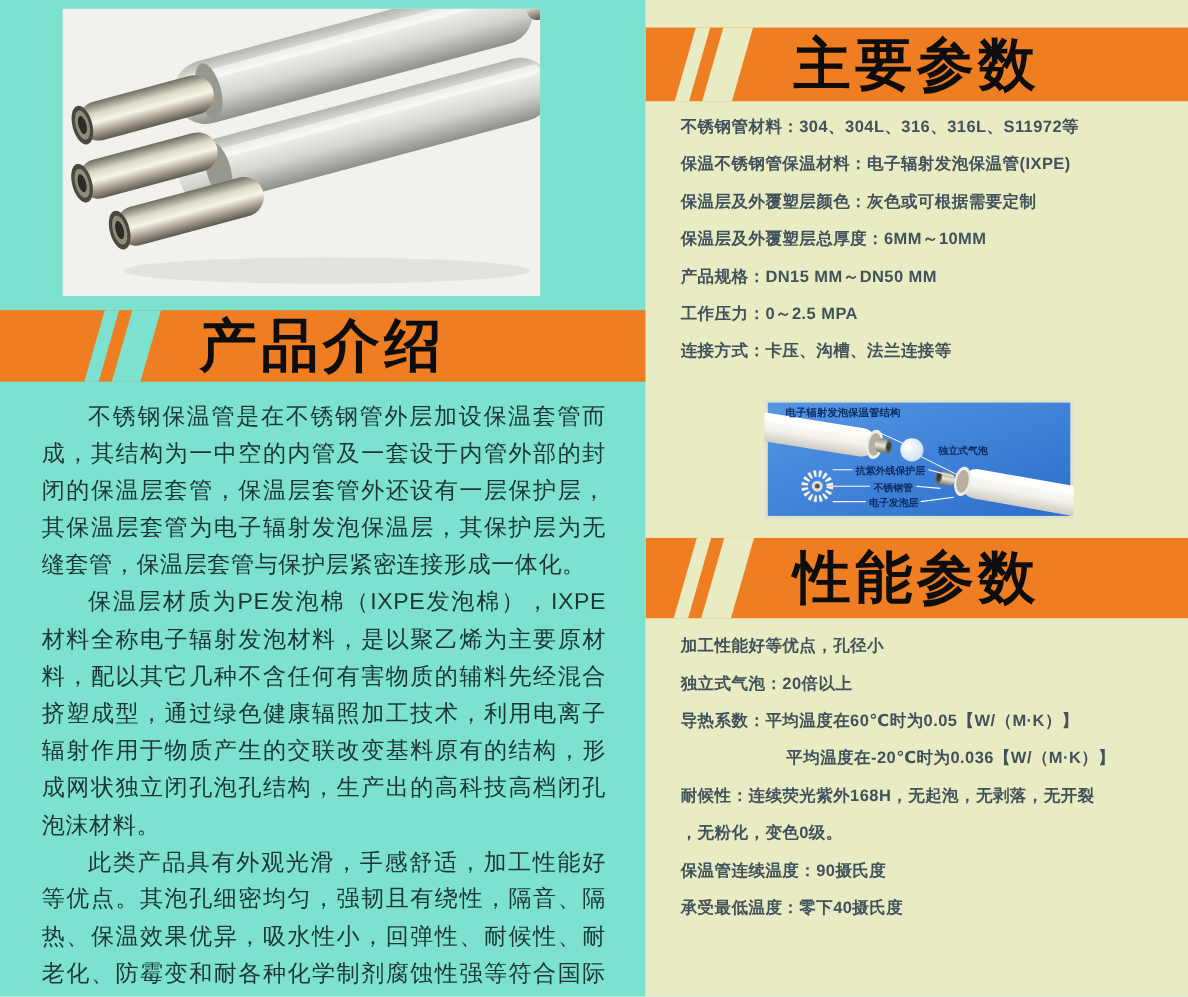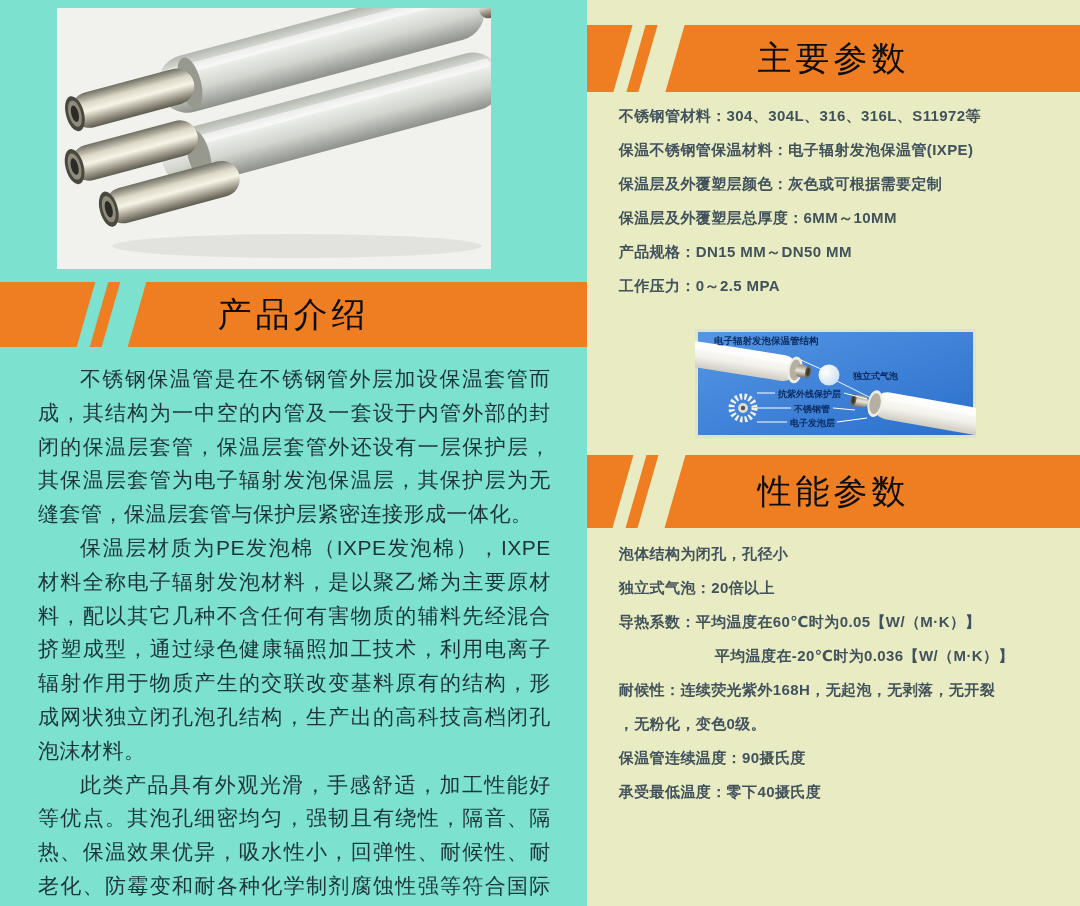--- a/index.html
+++ b/index.html
@@ -17,21 +17,21 @@
   .page{display:flex;width:1080px;height:906px;}
 
   
   .left-panel{width:627px;height:100%;background:var(--left-panel,#7de1d0);position:relative;}
   .photo-frame{margin:8px 0 0 57px;width:434px;height:261px;background:#f1f1ed;overflow:hidden;}
   .photo-frame svg{display:block;}
 
   
   .banner{position:relative;overflow:hidden;background:var(--banner,#ef7e22);
           display:flex;align-items:center;justify-content:center;}
-  .banner h2{font-size:34px;font-weight:400;color:var(--banner-title,#0d0d0d);letter-spacing:4px;}
+  .banner h2{font-size:52px;font-weight:700;color:var(--banner-title,#0d0d0d);letter-spacing:4px;}
   .slash{position:absolute;top:-6px;bottom:-6px;transform:skewX(-16deg);}
   .left-panel .slash{background:var(--left-panel,#7de1d0);}
   .right-panel .slash{background:var(--right-panel,#e9ecc2);}
   .banner-left{margin-top:13px;height:65px;}
   .banner-left .s1{left:86px;width:13px;}
   .banner-left .s2{left:111px;width:26px;}
   .banner-main{margin-top:25px;height:67px;}
   .banner-perf{margin-top:17px;height:73px;}
   .banner-main .s1,.banner-perf .s1{left:36px;width:13px;}
   .banner-main .s2,.banner-perf .s2{left:61px;width:27px;}
@@ -146,20 +146,21 @@
 
         <li>保温层及外覆塑层颜色：灰色或可根据需要定制</li>
 
         <li>保温层及外覆塑层总厚度：6MM～10MM</li>
 
         <li>产品规格：DN15 MM～DN50 MM</li>
 
 
         <li>工作压力：0～2.5 MPA</li>
 
+        <li>连接方式：卡压、沟槽、法兰连接等</li>
       </ul>
 
     <figure class="diagram">
       <svg width="281" height="109" viewBox="0 0 281 109">
         <defs>
           <linearGradient id="dgBlue" x1="0" y1="0" x2="1" y2="1">
             <stop offset="0" stop-color="#5596e4"></stop>
               <stop offset="1" stop-color="#2a6fcc"></stop>
           </linearGradient>
           <linearGradient id="dgPipe" x1="0" y1="0" x2="0" y2="1">
@@ -228,21 +229,21 @@
     </figure>
 
     <div class="banner banner-perf">
       <span class="slash s1"></span>
       <span class="slash s2"></span>
       <h2>性能参数</h2>
     </div>
 
     <ul class="param-list perf">
 
-        <li>泡体结构为闭孔，孔径小</li>
+        <li>加工性能好等优点，孔径小</li>
 
         <li>独立式气泡：20倍以上</li>
 
         <li>导热系数：平均温度在60℃时为0.05【W/（M·K）】</li>
 
         <li class="indent">平均温度在-20℃时为0.036【W/（M·K）】</li>
 
         <li>耐候性：连续荧光紫外168H，无起泡，无剥落，无开裂</li>
 
         <li>，无粉化，变色0级。</li>

